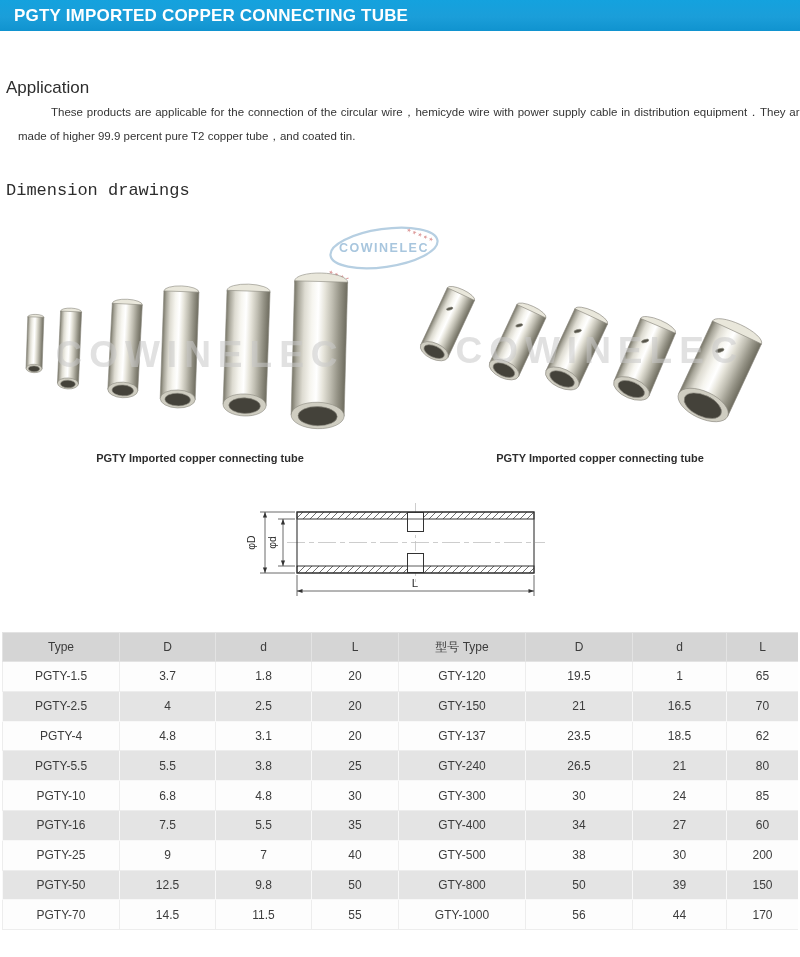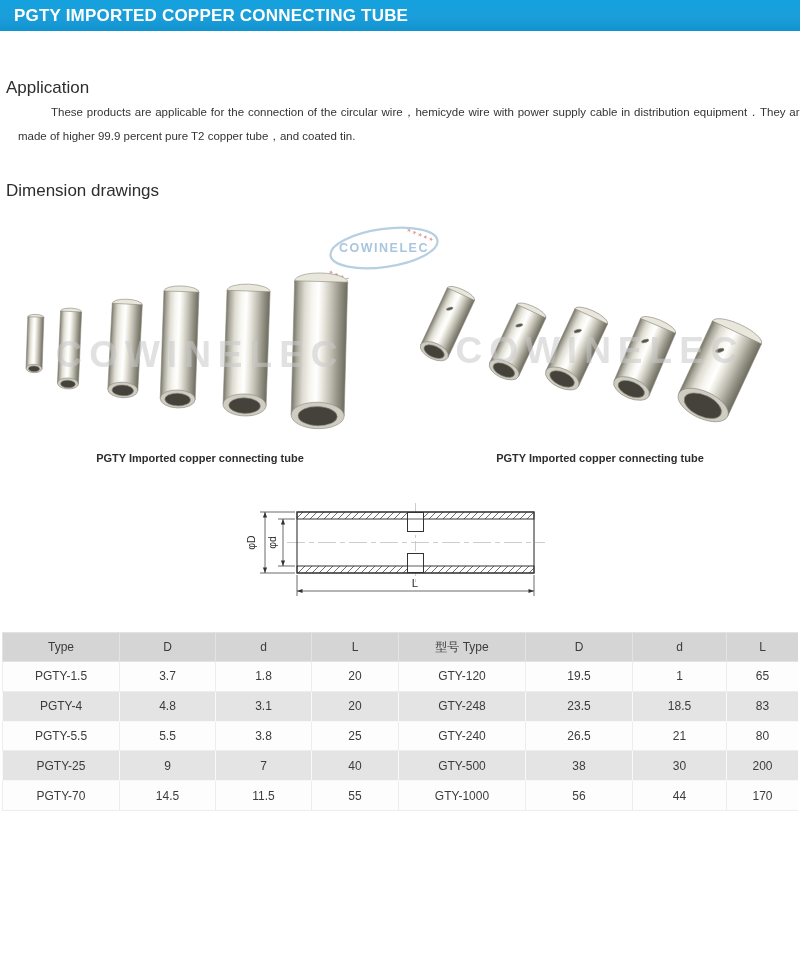--- a/index.html
+++ b/index.html
@@ -7,21 +7,21 @@
        font-family:"Liberation Sans",sans-serif;color:#333;}
   .page{position:absolute;inset:0;width:800px;height:957px;}
 
   .banner{position:absolute;top:0;left:0;width:800px;height:31px;box-sizing:border-box;
           background:linear-gradient(180deg,#14a2de 0%,#1b9ed9 55%,#1093cf 100%);
           color:#fff;font-size:17px;font-weight:bold;line-height:31px;
           padding-left:14px;letter-spacing:.2px;}
 
   .section-heading{position:absolute;left:6px;margin:0;font-size:17px;font-weight:400;color:#2d2d2d;}
   #app-heading{top:58px;margin-top:20px;}
-  #dim-heading{top:181px;}
+  #dim-heading{top:181px;font-family:Liberation Mono, monospace;}
 
   .app-text{position:absolute;top:88px;left:6px;width:788px;margin:12px;
             font-size:11.5px;line-height:24px;color:#343434;
             text-align:justify;text-indent:33px;}
 
   .logo-svg{position:absolute;left:320px;top:221px;width:132px;height:58px;}
 
   .photo-svg{position:absolute;}
   #photo-left{left:12px;top:263px;width:376px;height:180px;}
   #photo-right{left:410px;top:267px;width:380px;height:182px;}
@@ -235,50 +235,90 @@
             <td>PGTY-1.5</td>
             <td>3.7</td>
             <td>1.8</td>
             <td>20</td>
             <td>GTY-120</td>
             <td>19.5</td>
             <td>1</td>
             <td>65</td>
           </tr>
           <tr>
+            <td>PGTY-2.5</td>
+            <td>4</td>
+            <td>2.5</td>
+            <td>20</td>
+            <td>GTY-150</td>
+            <td>21</td>
+            <td>16.5</td>
+            <td>70</td>
+          </tr>
+          <tr>
             <td>PGTY-4</td>
             <td>4.8</td>
             <td>3.1</td>
             <td>20</td>
-            <td>GTY-248</td>
+            <td>GTY-137</td>
             <td>23.5</td>
             <td>18.5</td>
-            <td>83</td>
+            <td>62</td>
           </tr>
           <tr>
             <td>PGTY-5.5</td>
             <td>5.5</td>
             <td>3.8</td>
             <td>25</td>
             <td>GTY-240</td>
             <td>26.5</td>
             <td>21</td>
             <td>80</td>
           </tr>
           <tr>
+            <td>PGTY-10</td>
+            <td>6.8</td>
+            <td>4.8</td>
+            <td>30</td>
+            <td>GTY-300</td>
+            <td>30</td>
+            <td>24</td>
+            <td>85</td>
+          </tr>
+          <tr>
+            <td>PGTY-16</td>
+            <td>7.5</td>
+            <td>5.5</td>
+            <td>35</td>
+            <td>GTY-400</td>
+            <td>34</td>
+            <td>27</td>
+            <td>60</td>
+          </tr>
+          <tr>
             <td>PGTY-25</td>
             <td>9</td>
             <td>7</td>
             <td>40</td>
             <td>GTY-500</td>
             <td>38</td>
             <td>30</td>
             <td>200</td>
           </tr>
           <tr>
+            <td>PGTY-50</td>
+            <td>12.5</td>
+            <td>9.8</td>
+            <td>50</td>
+            <td>GTY-800</td>
+            <td>50</td>
+            <td>39</td>
+            <td>150</td>
+          </tr>
+          <tr>
             <td>PGTY-70</td>
             <td>14.5</td>
             <td>11.5</td>
             <td>55</td>
             <td>GTY-1000</td>
             <td>56</td>
             <td>44</td>
             <td>170</td>
           </tr>
         </tbody>

